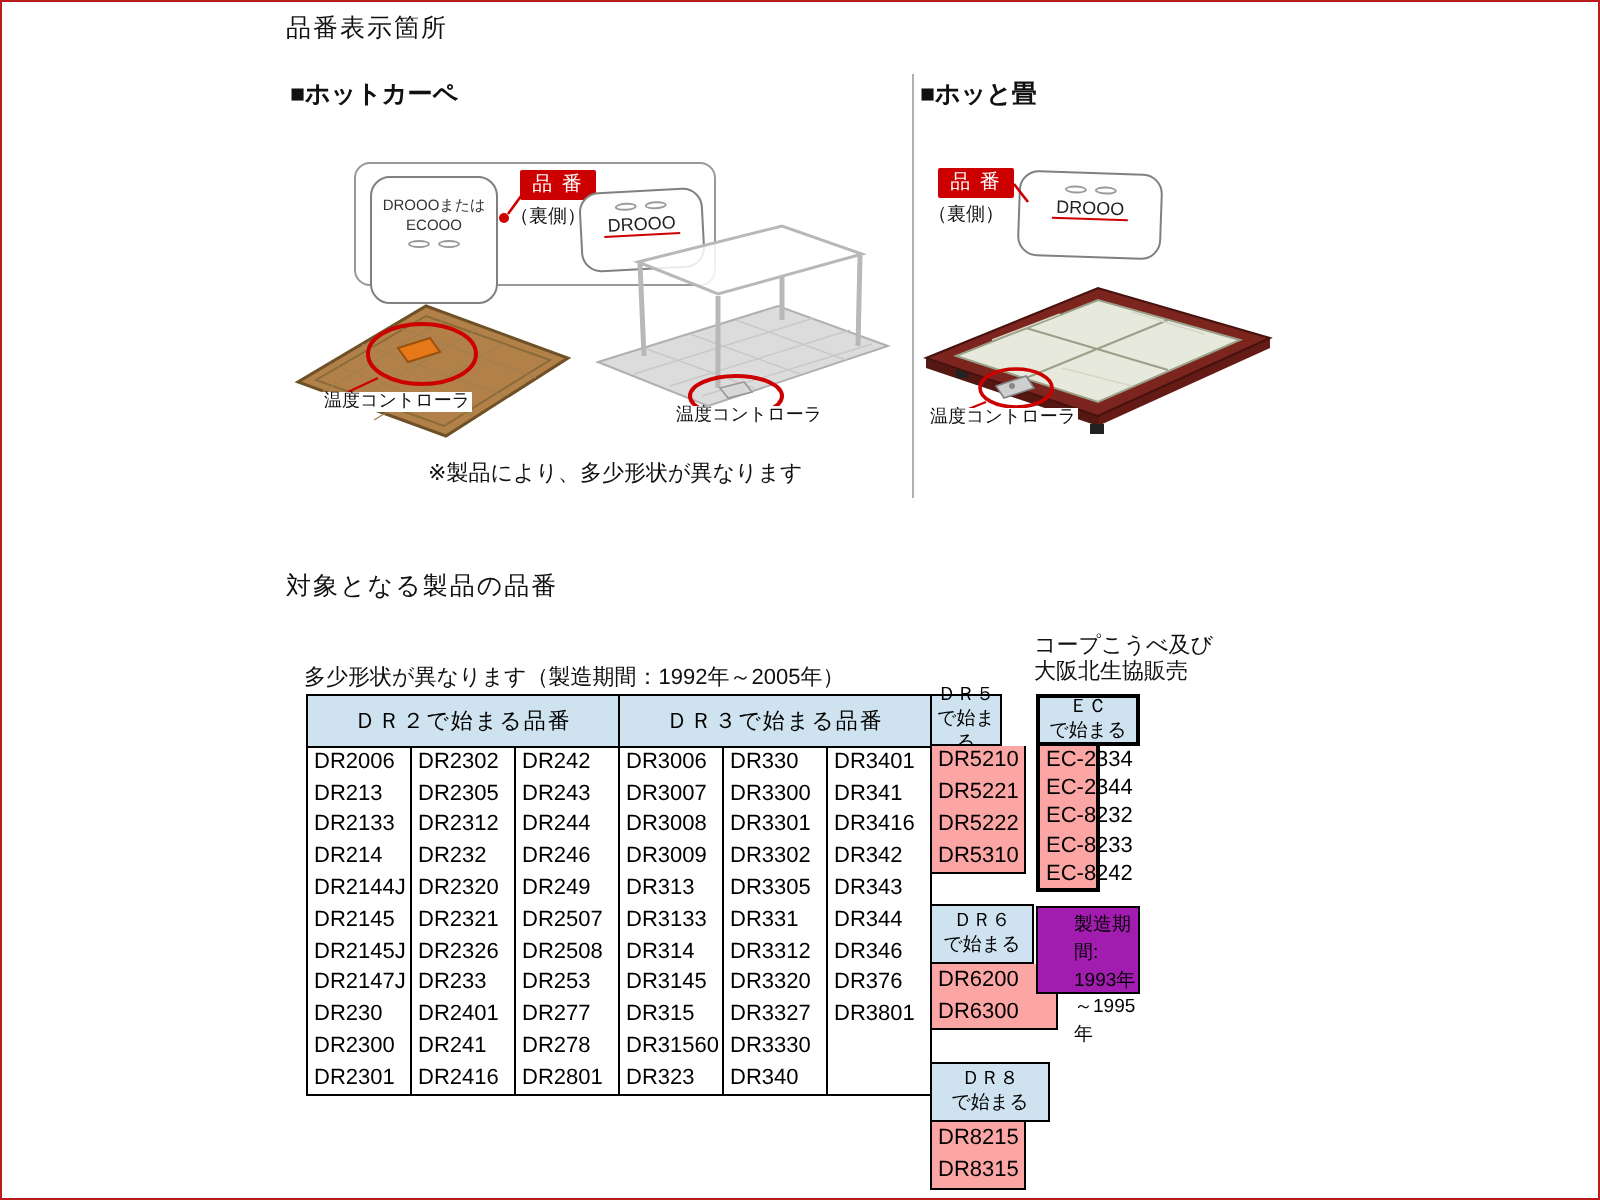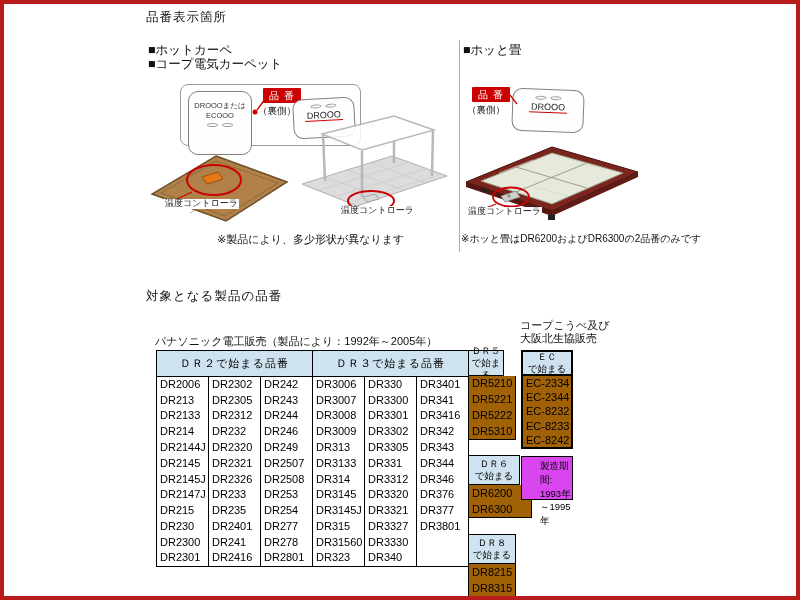--- a/index.html
+++ b/index.html
@@ -1,57 +1,56 @@
 <!DOCTYPE html>
 <html><head>
 <meta charset="utf-8">
 <style>
   *{margin:0;padding:0;box-sizing:border-box}
   body{font-family:"Liberation Sans","DejaVu Sans",sans-serif;background:#fff}
-  .canvas{position:relative;width:800px;height:600px;border:4px solid #b91c1c;background:#fff;overflow:hidden}
+  .canvas{position:relative;width:800px;height:600px;border:1px solid #b91c1c;background:#fff;overflow:hidden}
   .abs{position:absolute}
   .t12{font-size:12.5px;color:#111;letter-spacing:1px}
-  .h12{font-size:12.5px;font-weight:normal;color:#111}
+  .h12{font-size:12.5px;font-weight:bold;color:#111}
   .t11{font-size:11px;color:#111}
   .t10{font-size:10px;color:#111}
   .t95{font-size:9.5px;color:#111}
   .t9{font-size:9px;color:#111}
   .wbg{background:#fff;padding:0 1px;line-height:1.1;white-space:nowrap}
   .vline{width:1px;background:#b0b0b0}
   .inset{border:1px solid #999;border-radius:8px;background:#fff}
   .ctrl{border:1.5px solid #808080;border-radius:10px;background:#fefefe;text-align:center}
   .ctrl-line1{font-size:7.5px;margin-top:9px;color:#333;white-space:nowrap}
   .ctrl-line2{font-size:7.5px;color:#333}
   .ovals{display:flex;justify-content:center;gap:4px;margin-top:3px}
   .oval{width:11px;height:4px;border:1px solid #9a9a9a;border-radius:50%}
   .ctrl-model{font-size:9px;margin-top:2px;color:#222}
   .redline{border-bottom:1.5px solid #cc0000;padding:0 2px}
   .badge{width:38px;height:15px;background:#cc0000;color:#fff;font-size:10px;line-height:15px;text-align:center;letter-spacing:1px;border-radius:1px}
   .mtable{border-collapse:collapse;table-layout:fixed;width:312px;border:1px solid #000}
   .mtable th{background:#cfe2f0;border:1px solid #000;font-size:11px;font-weight:normal;height:26px;text-align:center;letter-spacing:1px}
   .mtable td{border-left:1px solid #000;border-right:1px solid #000;font-size:11px;height:15.8px;padding:0 0 0 3px;line-height:1;vertical-align:middle;white-space:nowrap;overflow:hidden}
   .hbox{background:#cfe2f0;border:1px solid #000;text-align:center;font-size:9.5px;line-height:1.25;display:flex;flex-direction:column;justify-content:center}
-  .vbox{border:1px solid #000;border-top:none;background:#a16207}
+  .vbox{border:1px solid #000;border-top:none;background:#fca5a5}
   .vc158{font-size:11px;line-height:15.9px;padding-left:3px;white-space:nowrap}
   .vc16{font-size:11px;line-height:16.2px;padding-left:3px;white-space:nowrap}
   .vc142{font-size:11px;line-height:14.2px;padding-left:3px;white-space:nowrap}
   .ecb{border-width:2px}
-  .pbox{border:1px solid #000;font-size:9.5px;line-height:1.45;padding:2px 0 0 18px;background:#d946ef}
+  .pbox{border:1px solid #000;font-size:9.5px;line-height:1.45;padding:2px 0 0 18px;background:#a21caf}
 </style>
 </head>
 <body>
 
 <div class="canvas">
 
   <div class="abs t12" style="left:142px;top:5px">品番表示箇所</div>
 
   <div class="abs vline" style="left:455px;top:36px;height:212px"></div>
 
   <div class="abs h12" style="left:144px;top:38px">■ホットカーペ</div>
-  <div class="abs h12" style="left:144px;top:52px">■コープ電気カーペット</div>
   <div class="abs h12" style="left:459px;top:38px">■ホッと畳</div>
 
   <div class="abs inset" style="left:176px;top:80px;width:181px;height:62px">
     <svg class="abs" style="left:0;top:0" width="181" height="62">
       <circle cx="74" cy="27" r="2.5" fill="#cc0000"></circle>
       <line x1="76" y1="25" x2="84" y2="14" stroke="#cc0000" stroke-width="1.3"></line>
       <line x1="121" y1="15" x2="131" y2="25" stroke="#cc0000" stroke-width="1.3"></line>
     </svg>
     <div class="abs ctrl" style="left:7px;top:6px;width:64px;height:64px">
       <div class="ctrl-line1">DROOOまたは</div>
@@ -131,24 +130,23 @@
     <line x1="40" y1="89" x2="74" y2="76" stroke="#d4d7c6" stroke-width="0.7"></line>
     <line x1="110" y1="75" x2="146" y2="86" stroke="#d4d7c6" stroke-width="0.7"></line>
     <line x1="75" y1="103" x2="110" y2="112" stroke="#d4d7c6" stroke-width="0.7"></line>
     <polygon points="42,112 57,107 61,113 46,118" fill="#cfcfcf" stroke="#808080" stroke-width="0.8"></polygon>
     <circle cx="50" cy="112" r="1.5" fill="#888888"></circle>
     <ellipse cx="52" cy="113" rx="18" ry="9.5" fill="none" stroke="#cc0000" stroke-width="1.8"></ellipse>
     <line x1="37" y1="120" x2="22" y2="126" stroke="#cc0000" stroke-width="1.2"></line>
   </svg>
 
   <div class="abs t9 wbg" style="left:463px;top:203px">温度コントローラ</div>
-  <div class="abs t10" style="left:457px;top:228px">※ホッと畳はDR6200およびDR6300の2品番のみです</div>
 
   <div class="abs t12" style="left:142px;top:284px">対象となる製品の品番</div>
-  <div class="abs t11" style="left:151px;top:330px">パナソニック電工販売（製品により：1992年～2005年）</div>
+  <div class="abs t11" style="left:151px;top:330px">多少形状が異なります（製造期間：1992年～2005年）</div>
   <div class="abs t11" style="left:516px;top:314px">コープこうべ及び</div>
   <div class="abs t11" style="left:516px;top:327px">大阪北生協販売</div>
 
   <table class="abs mtable" style="left:152px;top:346px">
     <colgroup>
         <col style="width:52px">
         <col style="width:52px">
         <col style="width:52px">
         <col style="width:52px">
         <col style="width:52px">
@@ -219,28 +217,20 @@
         </tr>
       <tr>
           <td>DR2147J</td>
           <td>DR233</td>
           <td>DR253</td>
           <td>DR3145</td>
           <td>DR3320</td>
           <td>DR376</td>
         </tr>
       <tr>
-          <td>DR215</td>
-          <td>DR235</td>
-          <td>DR254</td>
-          <td>DR3145J</td>
-          <td>DR3321</td>
-          <td>DR377</td>
-        </tr>
-      <tr>
           <td>DR230</td>
           <td>DR2401</td>
           <td>DR277</td>
           <td>DR315</td>
           <td>DR3327</td>
           <td>DR3801</td>
         </tr>
       <tr>
           <td>DR2300</td>
           <td>DR241</td>
@@ -271,34 +261,34 @@
     <div class="vc158">DR5310</div>
   </div>
   <div class="abs hbox" style="left:464px;top:451px;width:52px;height:30px">
     <div>ＤＲ６</div>
     <div>で始まる</div>
   </div>
   <div class="abs vbox" style="left:464px;top:481px;width:64px;height:33px">
     <div class="vc16">DR6200</div>
     <div class="vc16">DR6300</div>
   </div>
-  <div class="abs hbox" style="left:464px;top:530px;width:48px;height:30px">
+  <div class="abs hbox" style="left:464px;top:530px;width:60px;height:30px">
     <div>ＤＲ８</div>
     <div>で始まる</div>
   </div>
   <div class="abs vbox" style="left:464px;top:560px;width:48px;height:34px">
     <div class="vc16">DR8215</div>
     <div class="vc16">DR8315</div>
   </div>
 
   <div class="abs hbox ecb" style="left:517px;top:346px;width:52px;height:26px">
     <div>ＥＣ</div>
     <div>で始まる</div>
   </div>
-  <div class="abs vbox ecb" style="left:517px;top:372px;width:52px;height:73px">
+  <div class="abs vbox ecb" style="left:517px;top:372px;width:32px;height:73px">
     <div class="vc142">EC-2334</div>
     <div class="vc142">EC-2344</div>
     <div class="vc142">EC-8232</div>
     <div class="vc142">EC-8233</div>
     <div class="vc142">EC-8242</div>
   </div>
   <div class="abs pbox" style="left:517px;top:452px;width:52px;height:44px">
     <div>製造期間:</div>
     <div>1993年</div>
     <div>～1995年</div>

